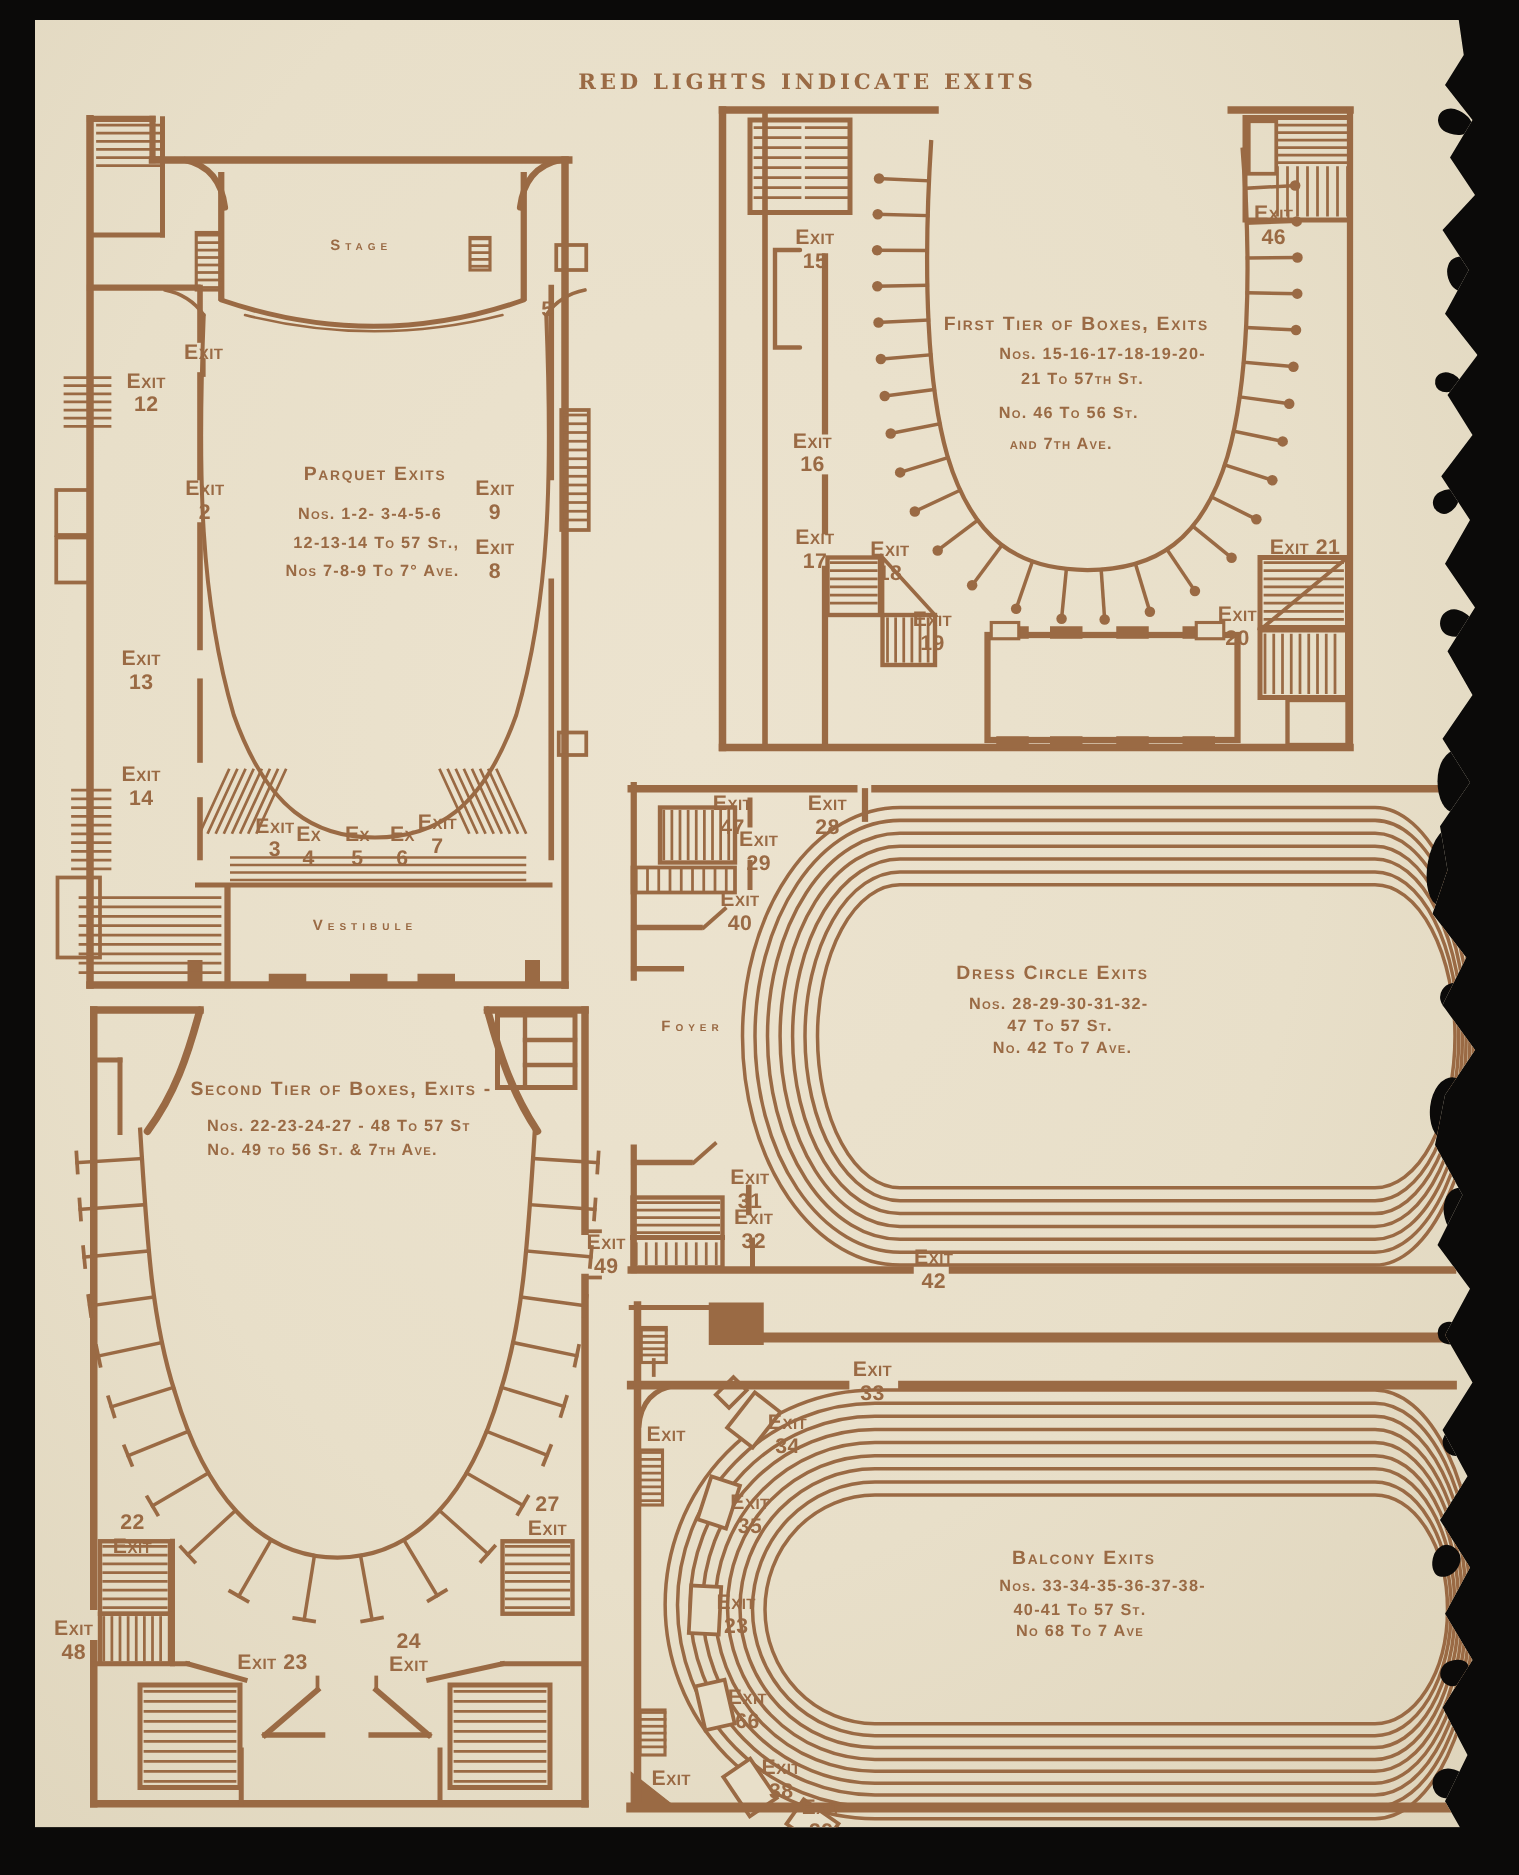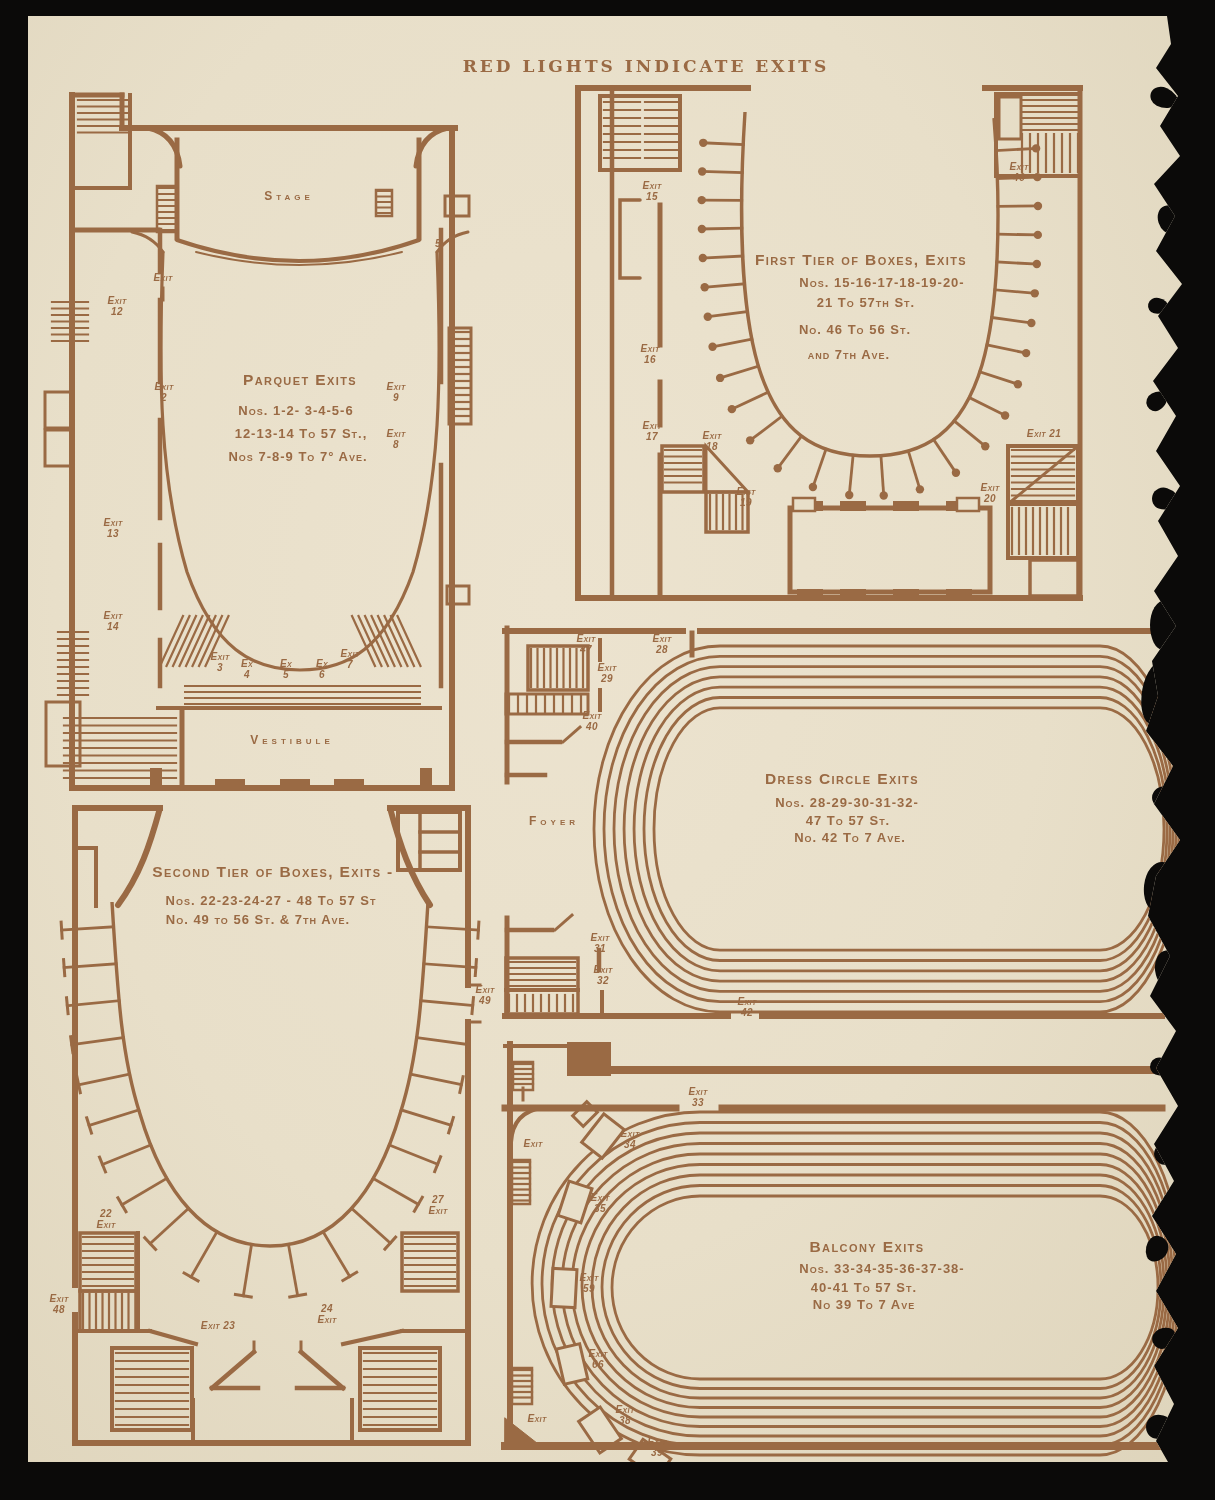--- a/index.html
+++ b/index.html
@@ -9,22 +9,22 @@
   .paper{position:absolute;left:28px;top:16px;width:1167px;height:1446px;
     background:radial-gradient(ellipse at 45% 40%, #ece3cf 0%, #e8dfc9 55%, #ded4bb 100%);
     clip-path:polygon(0px 0px,1139px 0px,1143px 28px,1128px 52px,1150px 80px,1132px 110px,1152px 140px,1126px 168px,1147px 200px,1128px 235px,1154px 268px,1130px 300px,1150px 332px,1125px 365px,1148px 400px,1128px 435px,1152px 470px,1130px 505px,1150px 540px,1126px 575px,1148px 610px,1124px 645px,1130px 680px,1118px 715px,1145px 750px,1126px 788px,1152px 824px,1128px 860px,1120px 900px,1142px 940px,1122px 980px,1148px 1015px,1128px 1052px,1150px 1090px,1126px 1128px,1146px 1165px,1124px 1200px,1148px 1238px,1128px 1275px,1150px 1312px,1126px 1350px,1146px 1388px,1128px 1425px,1140px 1446px,0px 1446px);}
   .wrap{position:absolute;left:-28px;top:-16px;width:1145px;height:1500px;}
   svg{position:absolute;left:0;top:0;pointer-events:none;}
   .tear{position:absolute;background:#0b0a09;border-radius:45% 55% 62% 38% / 50% 42% 58% 50%;}
   .title{position:absolute;left:646px;top:56px;transform:translateX(-50%);white-space:nowrap;
     font-family:"DejaVu Serif",serif;font-weight:700;font-size:17px;letter-spacing:3px;
     color:var(--ink,#9a6a44);}
   .xl{position:absolute;transform:translateX(-50%);text-align:center;white-space:nowrap;
-    font-weight:700;font-size:10px;line-height:1.12;letter-spacing:.4px;
-    font-variant:small-caps;color:var(--ink,#9a6a44);font-style:italic;}
+    font-weight:700;font-size:17px;line-height:1.12;letter-spacing:.4px;
+    font-variant:small-caps;color:var(--ink,#9a6a44);}
   .xl span{display:block}
   .hd{position:absolute;transform:translateX(-50%);white-space:nowrap;text-align:left;
     font-weight:700;font-size:15.5px;letter-spacing:1.4px;font-variant:small-caps;
     color:var(--ink,#9a6a44);}
   .nt{position:absolute;transform:translateX(-50%);white-space:nowrap;text-align:center;
     font-weight:700;font-size:13px;letter-spacing:1px;font-variant:small-caps;
     color:var(--ink,#9a6a44);}
   .rm{position:absolute;transform:translateX(-50%);white-space:nowrap;
     font-weight:700;font-size:12px;letter-spacing:4px;font-variant:small-caps;
     color:var(--ink,#9a6a44);text-align:center;}
@@ -721,39 +721,39 @@
     <div class="xl" style="left:485px;top:984px">
           <span>Exit</span>
           <span>49</span>
         </div>
   </div>
 
   <div>
     <div class="hd" style="left:867px;top:1238px">Balcony Exits</div>
     <div class="nt" style="left:882px;top:1261px">Nos. 33-34-35-36-37-38-</div>
     <div class="nt" style="left:864px;top:1280px">40-41 To 57 St.</div>
-    <div class="nt" style="left:864px;top:1297px">No 39 To 7 Ave</div>
+    <div class="nt" style="left:864px;top:1297px">No 68 To 7 Ave</div>
     <div class="xl" style="left:698px;top:1086px">
           <span>Exit</span>
           <span>33</span>
         </div>
     <div class="xl" style="left:533px;top:1138px">
           <span>Exit</span>
         </div>
     <div class="xl" style="left:630px;top:1128px">
           <span>Exit</span>
           <span>34</span>
         </div>
     <div class="xl" style="left:600px;top:1192px">
           <span>Exit</span>
           <span>35</span>
         </div>
     <div class="xl" style="left:589px;top:1272px">
           <span>Exit</span>
-          <span>59</span>
+          <span>23</span>
         </div>
     <div class="xl" style="left:598px;top:1348px">
           <span>Exit</span>
           <span>66</span>
         </div>
     <div class="xl" style="left:625px;top:1404px">
           <span>Exit</span>
           <span>38</span>
         </div>
     <div class="xl" style="left:657px;top:1436px">

